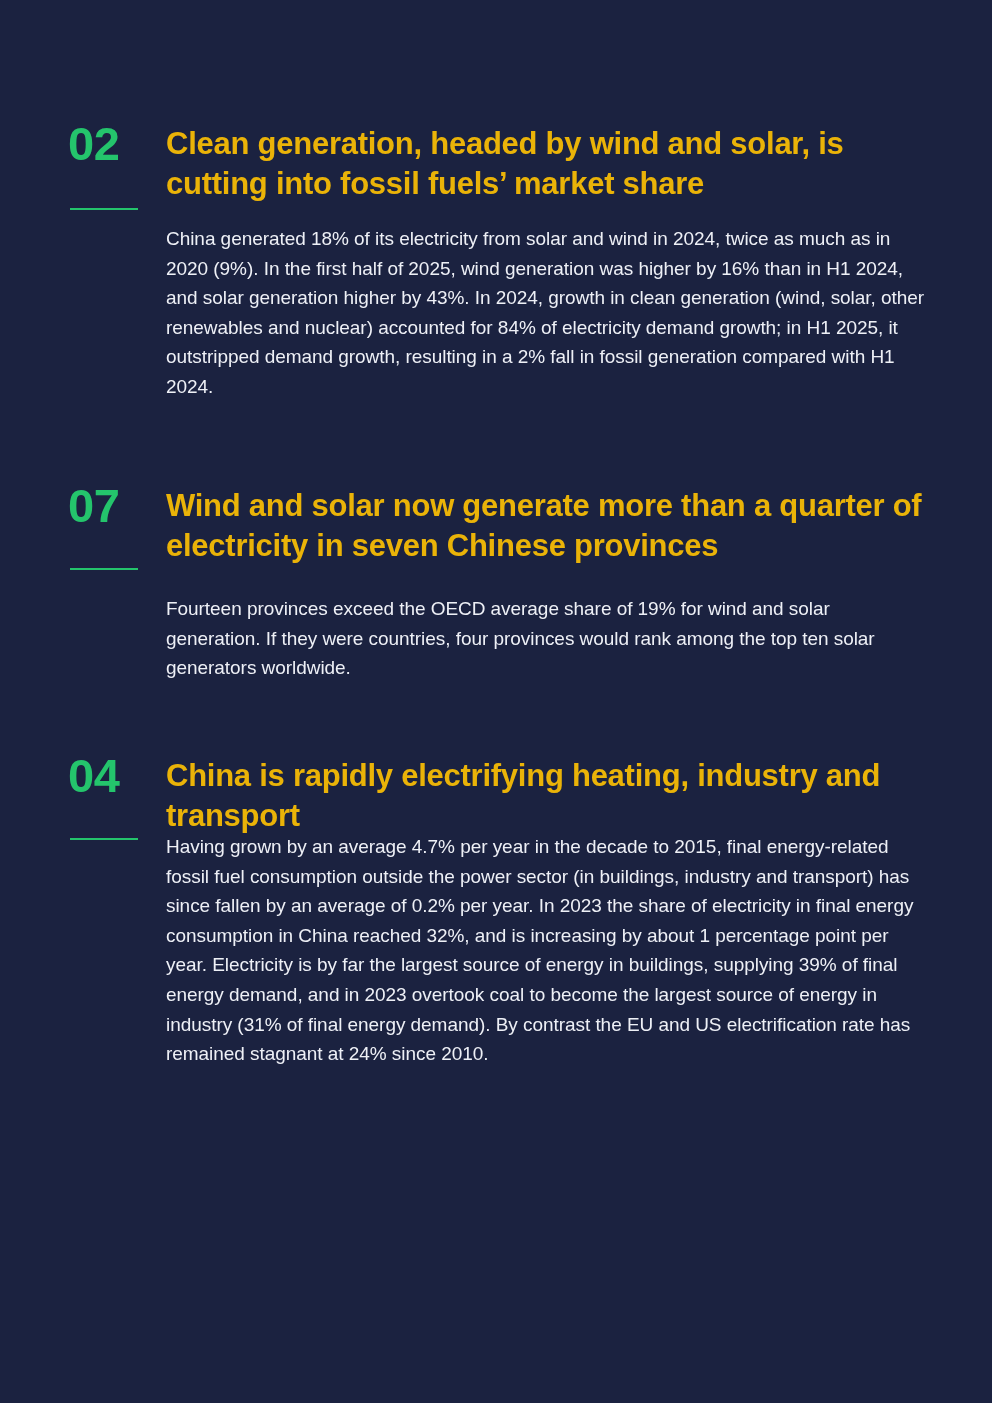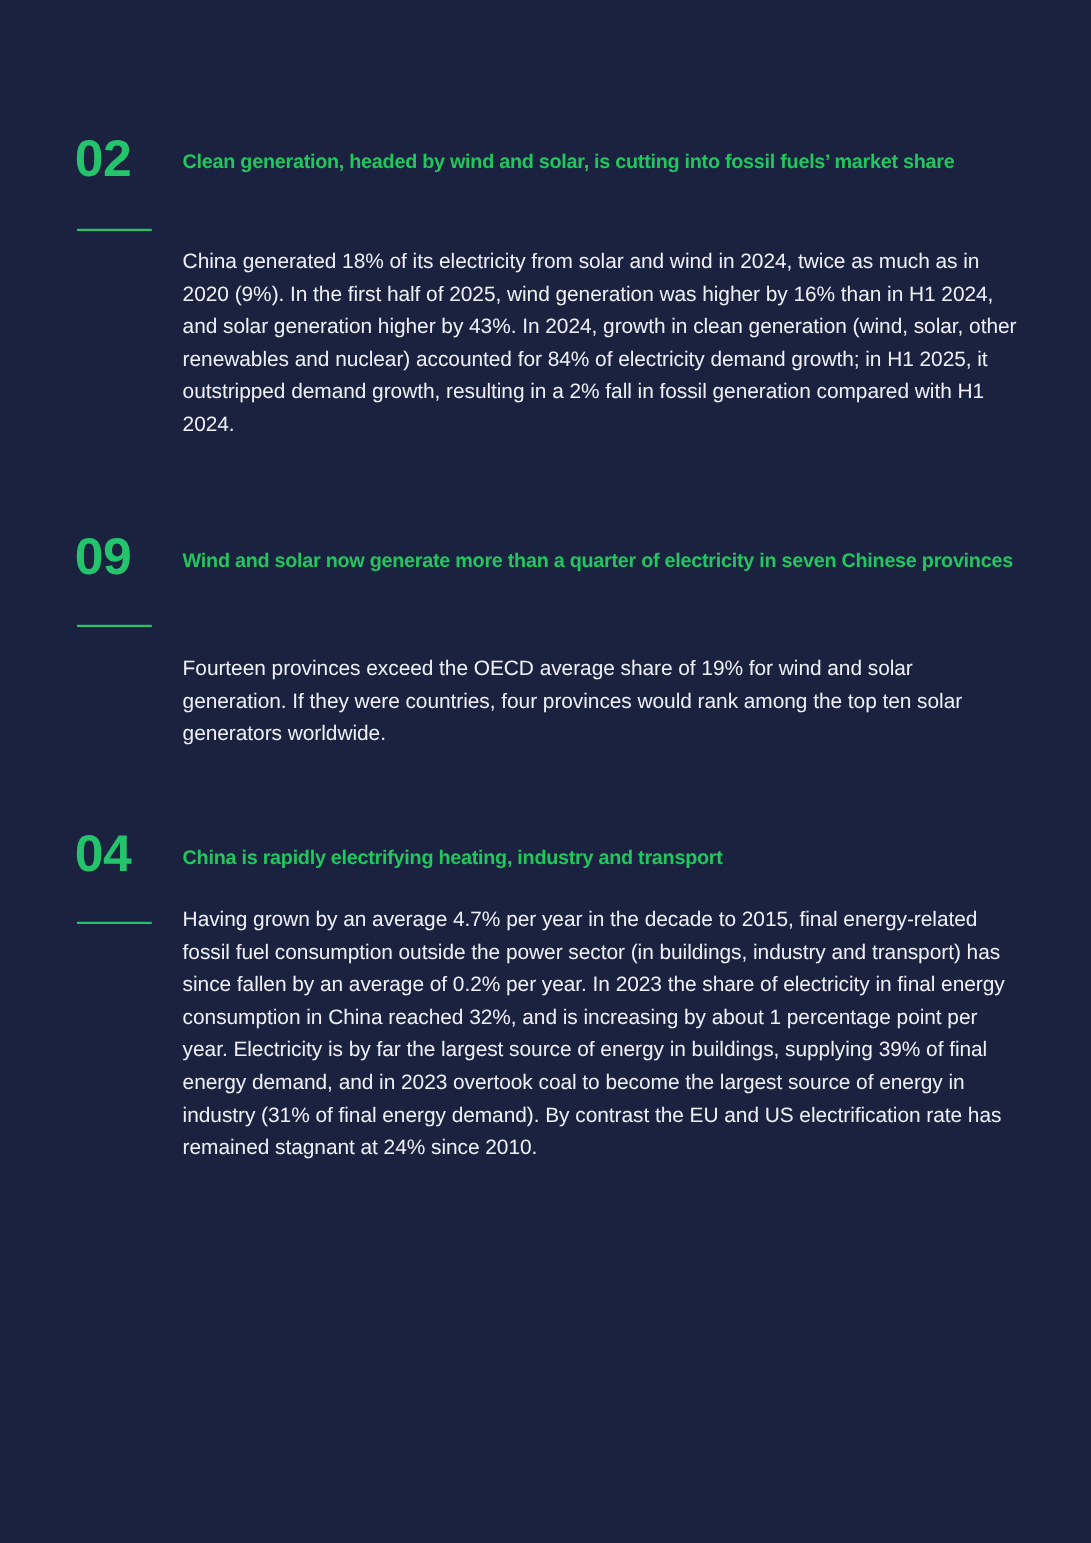--- a/index.html
+++ b/index.html
@@ -51,44 +51,44 @@
     background: #24c46c;
   }
 
   .sec-02 .rule { top: 90px; }
   .sec-03 .rule { top: 88px; }
   .sec-04 .rule { top: 88px; }
 
   .heading {
     position: absolute;
     left: 166px;
-    top: 18px;
+    top: 6px;
     width: 762px;
-    font-size: 18px;
+    font-size: 31px;
     font-weight: bold;
     line-height: 1.30;
     letter-spacing: -0.25px;
-    color: #22c55e;
+    color: #eab308;
   }
 
   .sec-04 .heading { width: 790px; }
 
   .body {
     position: absolute;
     left: 166px;
     width: 762px;
     font-size: 19px;
     line-height: 29.6px;
     color: #eef0f6;
     letter-spacing: -0.05px;
   }
 
   .sec-02 .body { top: 106px; }
   .sec-03 .body { top: 114px; }
-  .sec-04 .body { top: 72px; width: 765px; }
+  .sec-04 .body { top: 82px; width: 765px; }
 
   
   .footer-divider {
     position: absolute;
     left: 68px;
     top: 1256px;
     width: 858px;
     height: 1px;
     background: #b9bdcc;
   }
@@ -161,21 +161,21 @@
 <div class="page">
 
   <div class="section sec-02">
     <div class="num">02</div>
     <div class="rule"></div>
     <div class="heading">Clean generation, headed by wind and solar, is cutting into fossil fuels’ market share</div>
     <div class="body">China generated 18% of its electricity from solar and wind in 2024, twice as much as in 2020 (9%). In the first half of 2025, wind generation was higher by 16% than in H1 2024, and solar generation higher by 43%. In 2024, growth in clean generation (wind, solar, other renewables and nuclear) accounted for 84% of electricity demand growth; in H1 2025, it outstripped demand growth, resulting in a 2% fall in fossil generation compared with H1 2024.</div>
   </div>
 
   <div class="section sec-03">
-    <div class="num">09</div>
+    <div class="num">07</div>
     <div class="rule"></div>
     <div class="heading">Wind and solar now generate more than a quarter of electricity in seven Chinese provinces</div>
     <div class="body">Fourteen provinces exceed the OECD average share of 19% for wind and solar generation. If they were countries, four provinces would rank among the top ten solar generators worldwide.</div>
   </div>
 
   <div class="section sec-04">
     <div class="num">04</div>
     <div class="rule"></div>
     <div class="heading">China is rapidly electrifying heating, industry and transport</div>
     <div class="body">Having grown by an average 4.7% per year in the decade to 2015, final energy-related fossil fuel consumption outside the power sector (in buildings, industry and transport) has since fallen by an average of 0.2% per year. In 2023 the share of electricity in final energy consumption in China reached 32%, and is increasing by about 1 percentage point per year. Electricity is by far the largest source of energy in buildings, supplying 39% of final energy demand, and in 2023 overtook coal to become the largest source of energy in industry (31% of final energy demand). By contrast the EU and US electrification rate has remained stagnant at 24% since 2010.</div>

